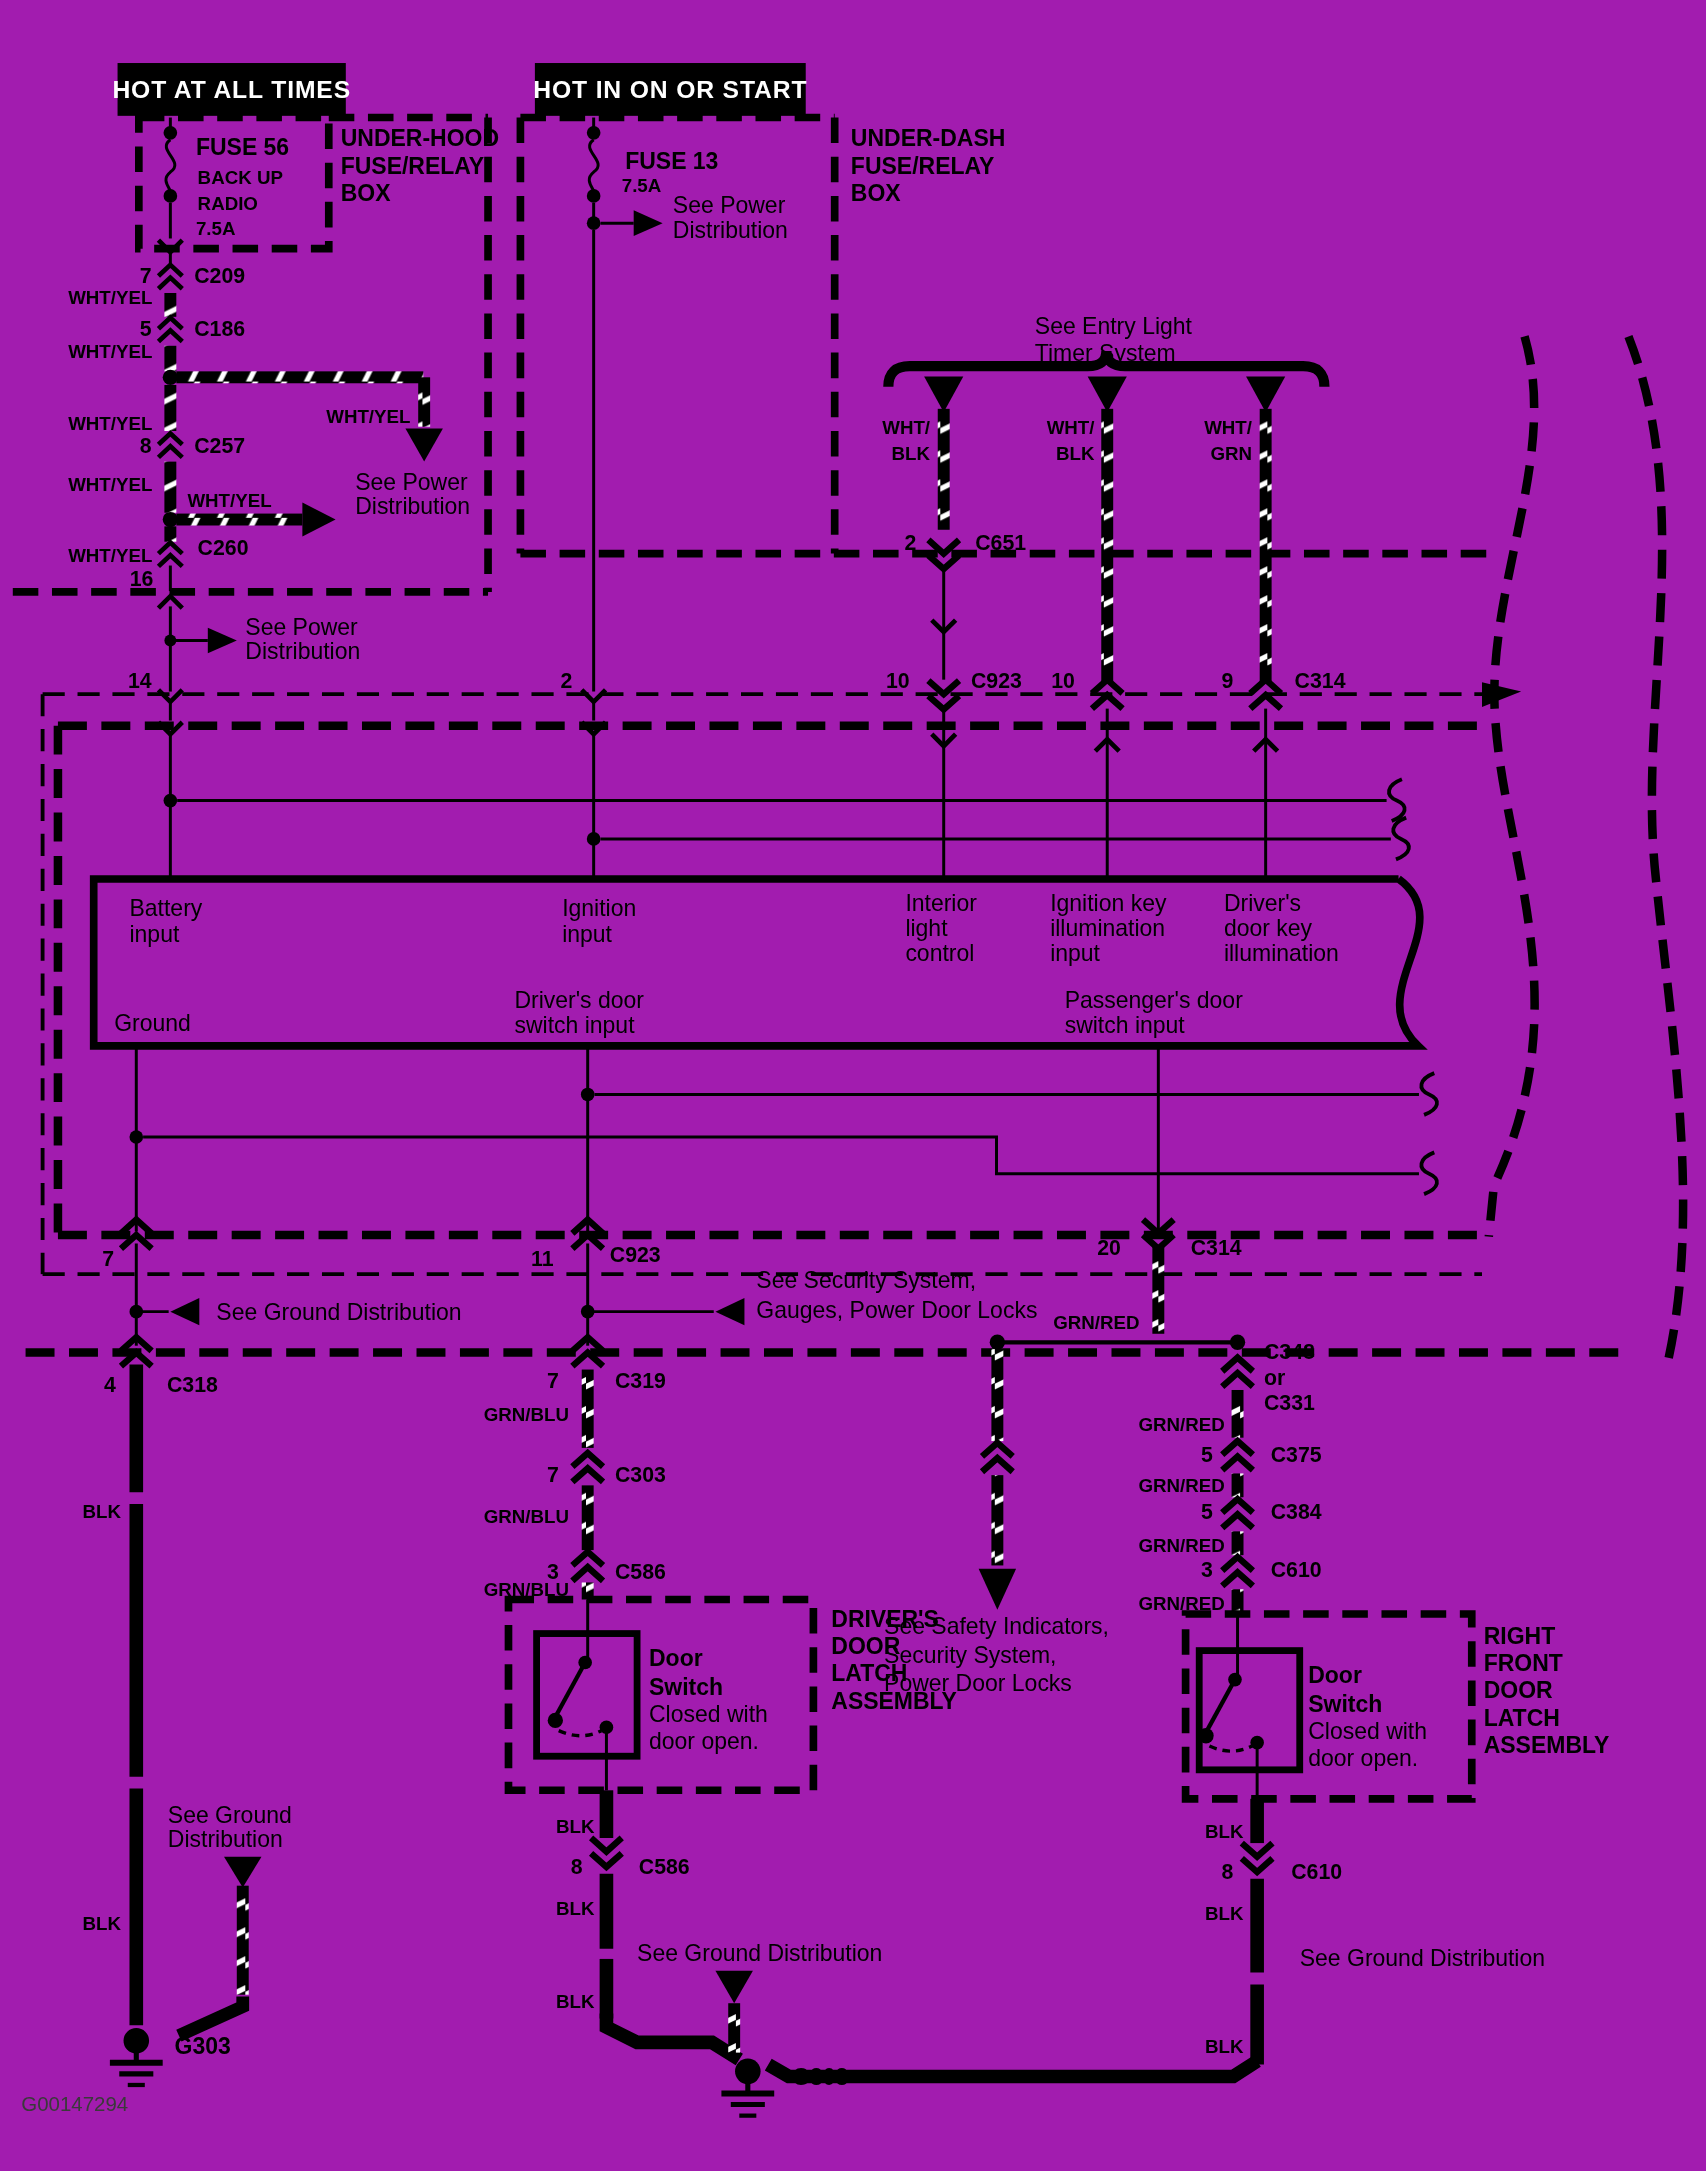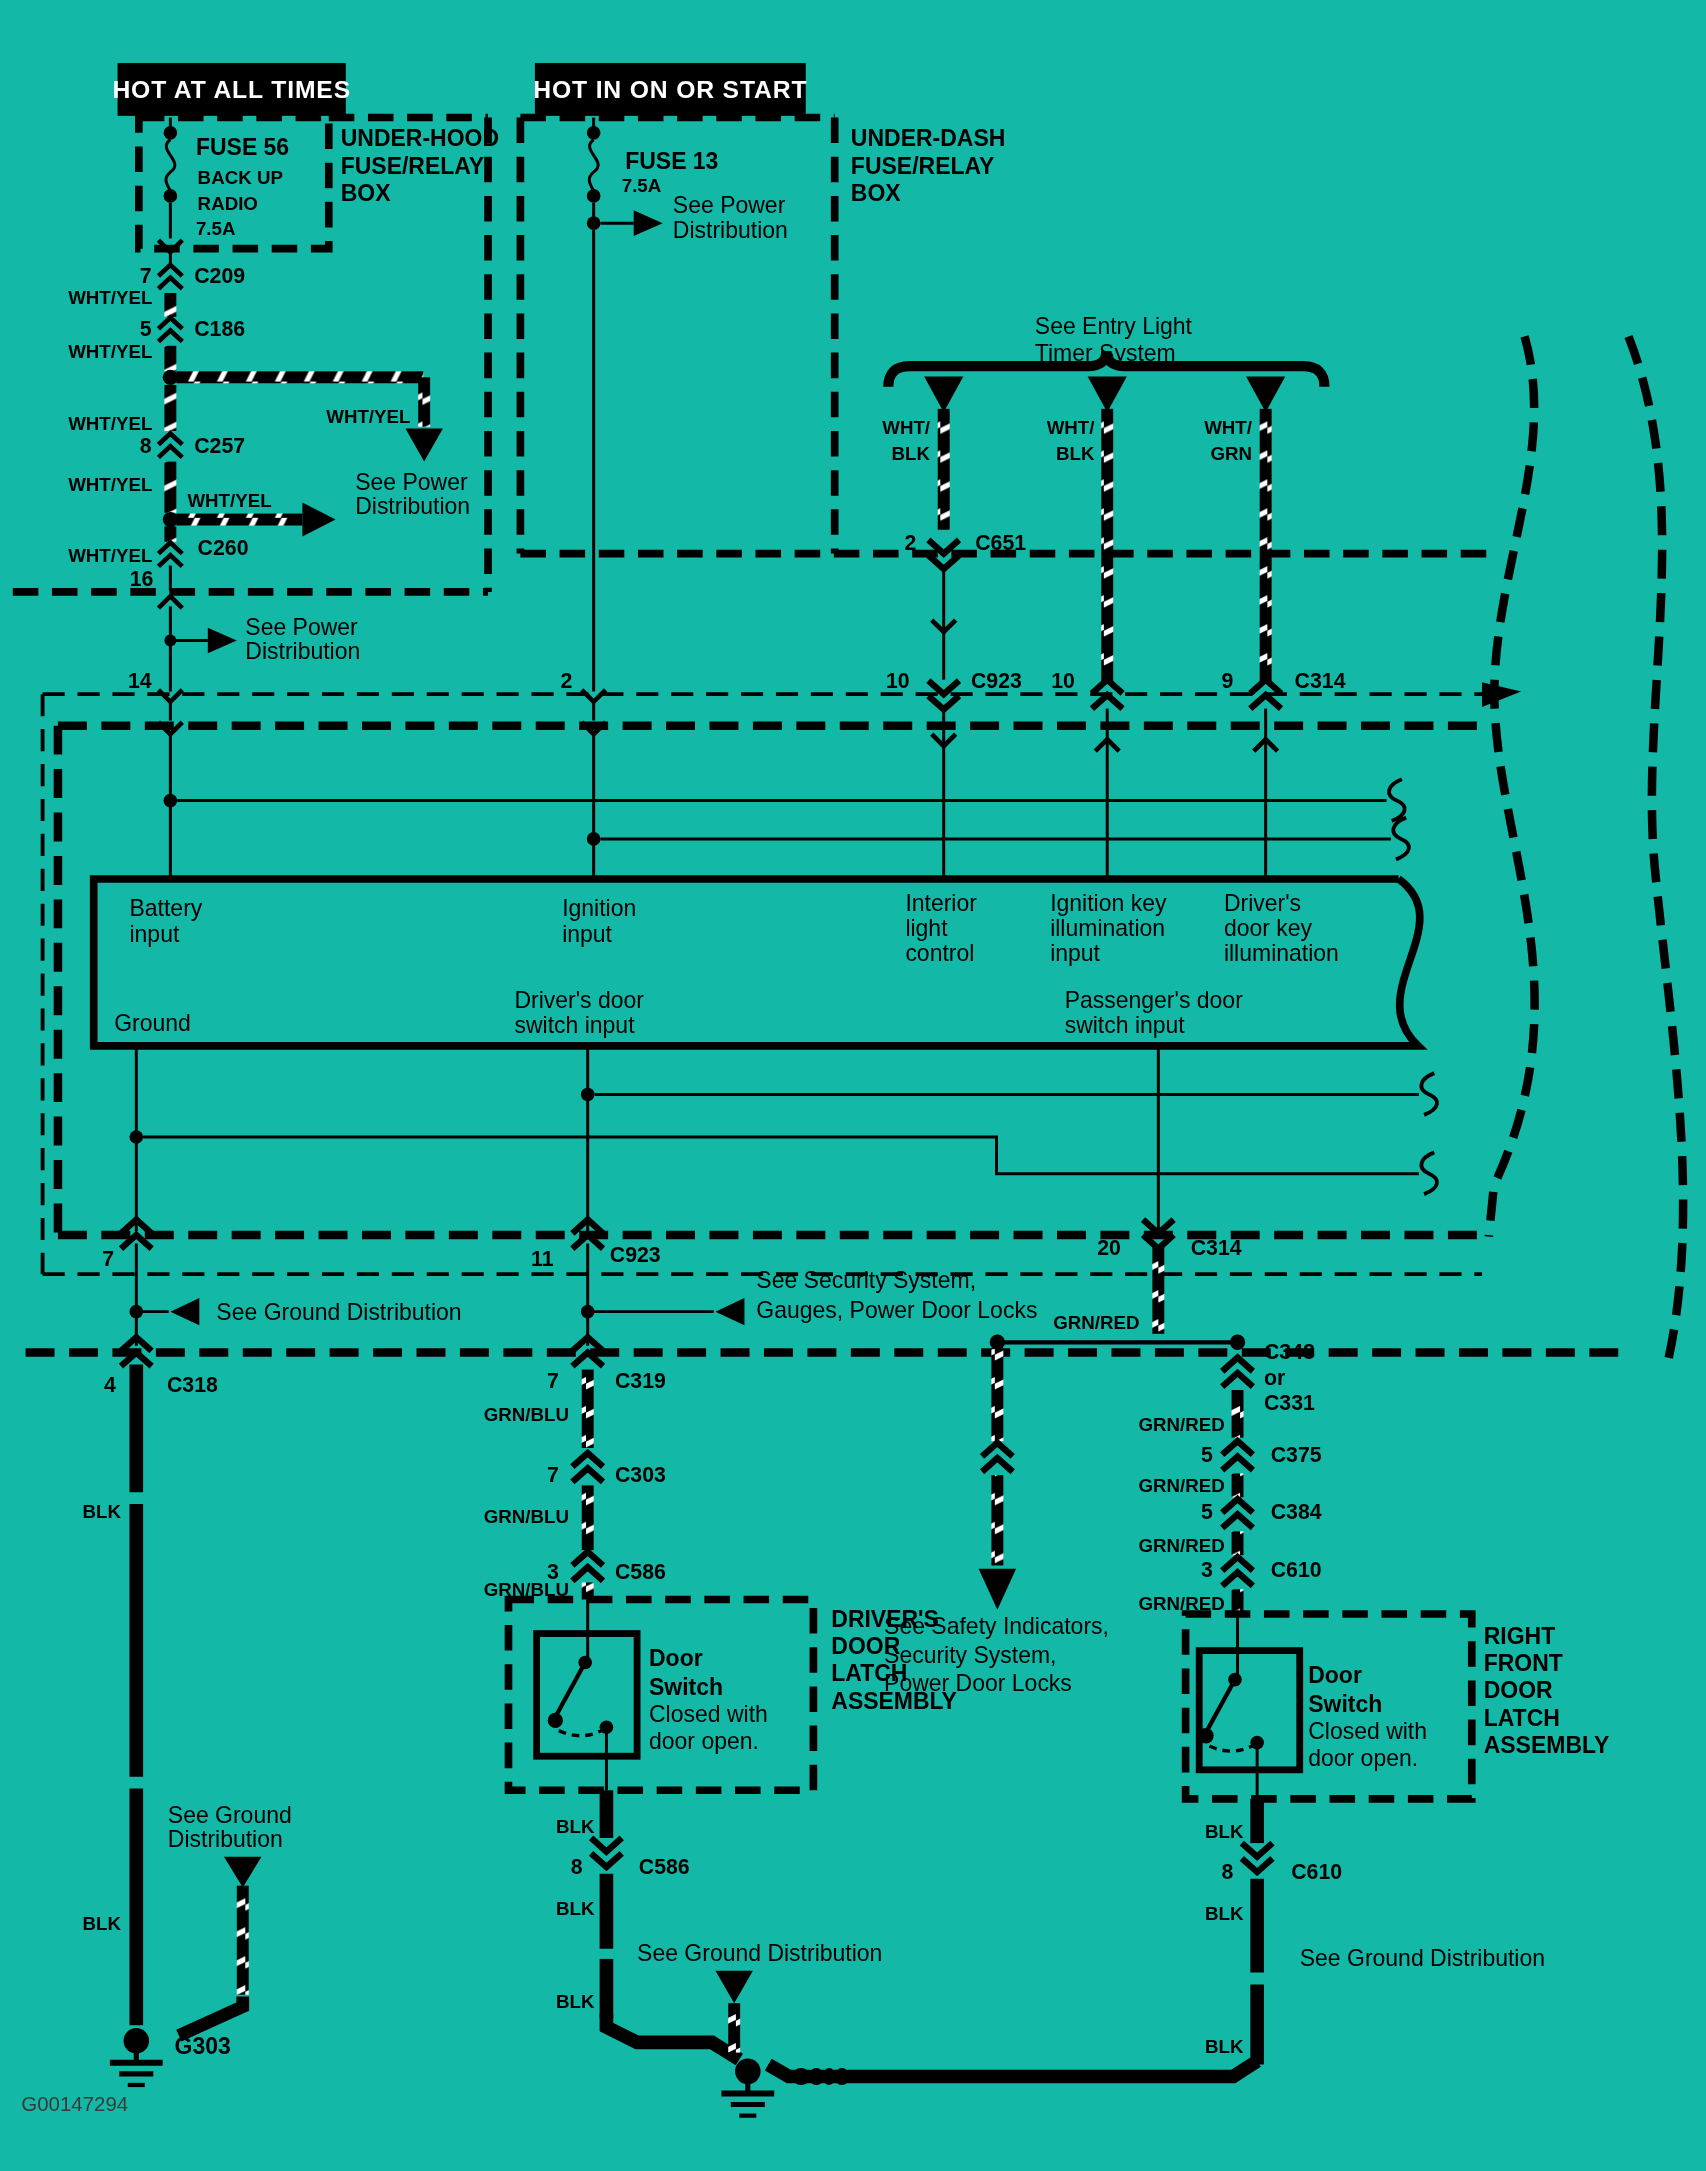--- a/index.html
+++ b/index.html
@@ -1,16 +1,16 @@
 <!DOCTYPE html>
 <html style="font-size:13.6px"><head>
 <meta charset="utf-8">
 <style>
   html,body{margin:0;padding:0;background:#fff;}
-  #page{position:relative;width:1706px;height:2171px;background:#14b8a6;}
+  #page{position:relative;width:1706px;height:2171px;background:#a21caf;}
   svg{display:block;}
   text{fill:#000;font-family:"Liberation Sans",sans-serif;}
   .lbl{font-weight:bold;font-size:25px;}
   .lblsm{font-weight:bold;font-size:22px;}
   .note{font-size:27px;}
   .unitlbl{font-size:27px;}
   .bannertxt{font-weight:bold;font-size:29px;fill:#fff;letter-spacing:1px;}
   .big{font-weight:bold;font-size:27px;}
   .footer{font-size:24px;fill:#3a3a3a;}
   .wire{stroke:#000;stroke-width:3.5;fill:none;}

